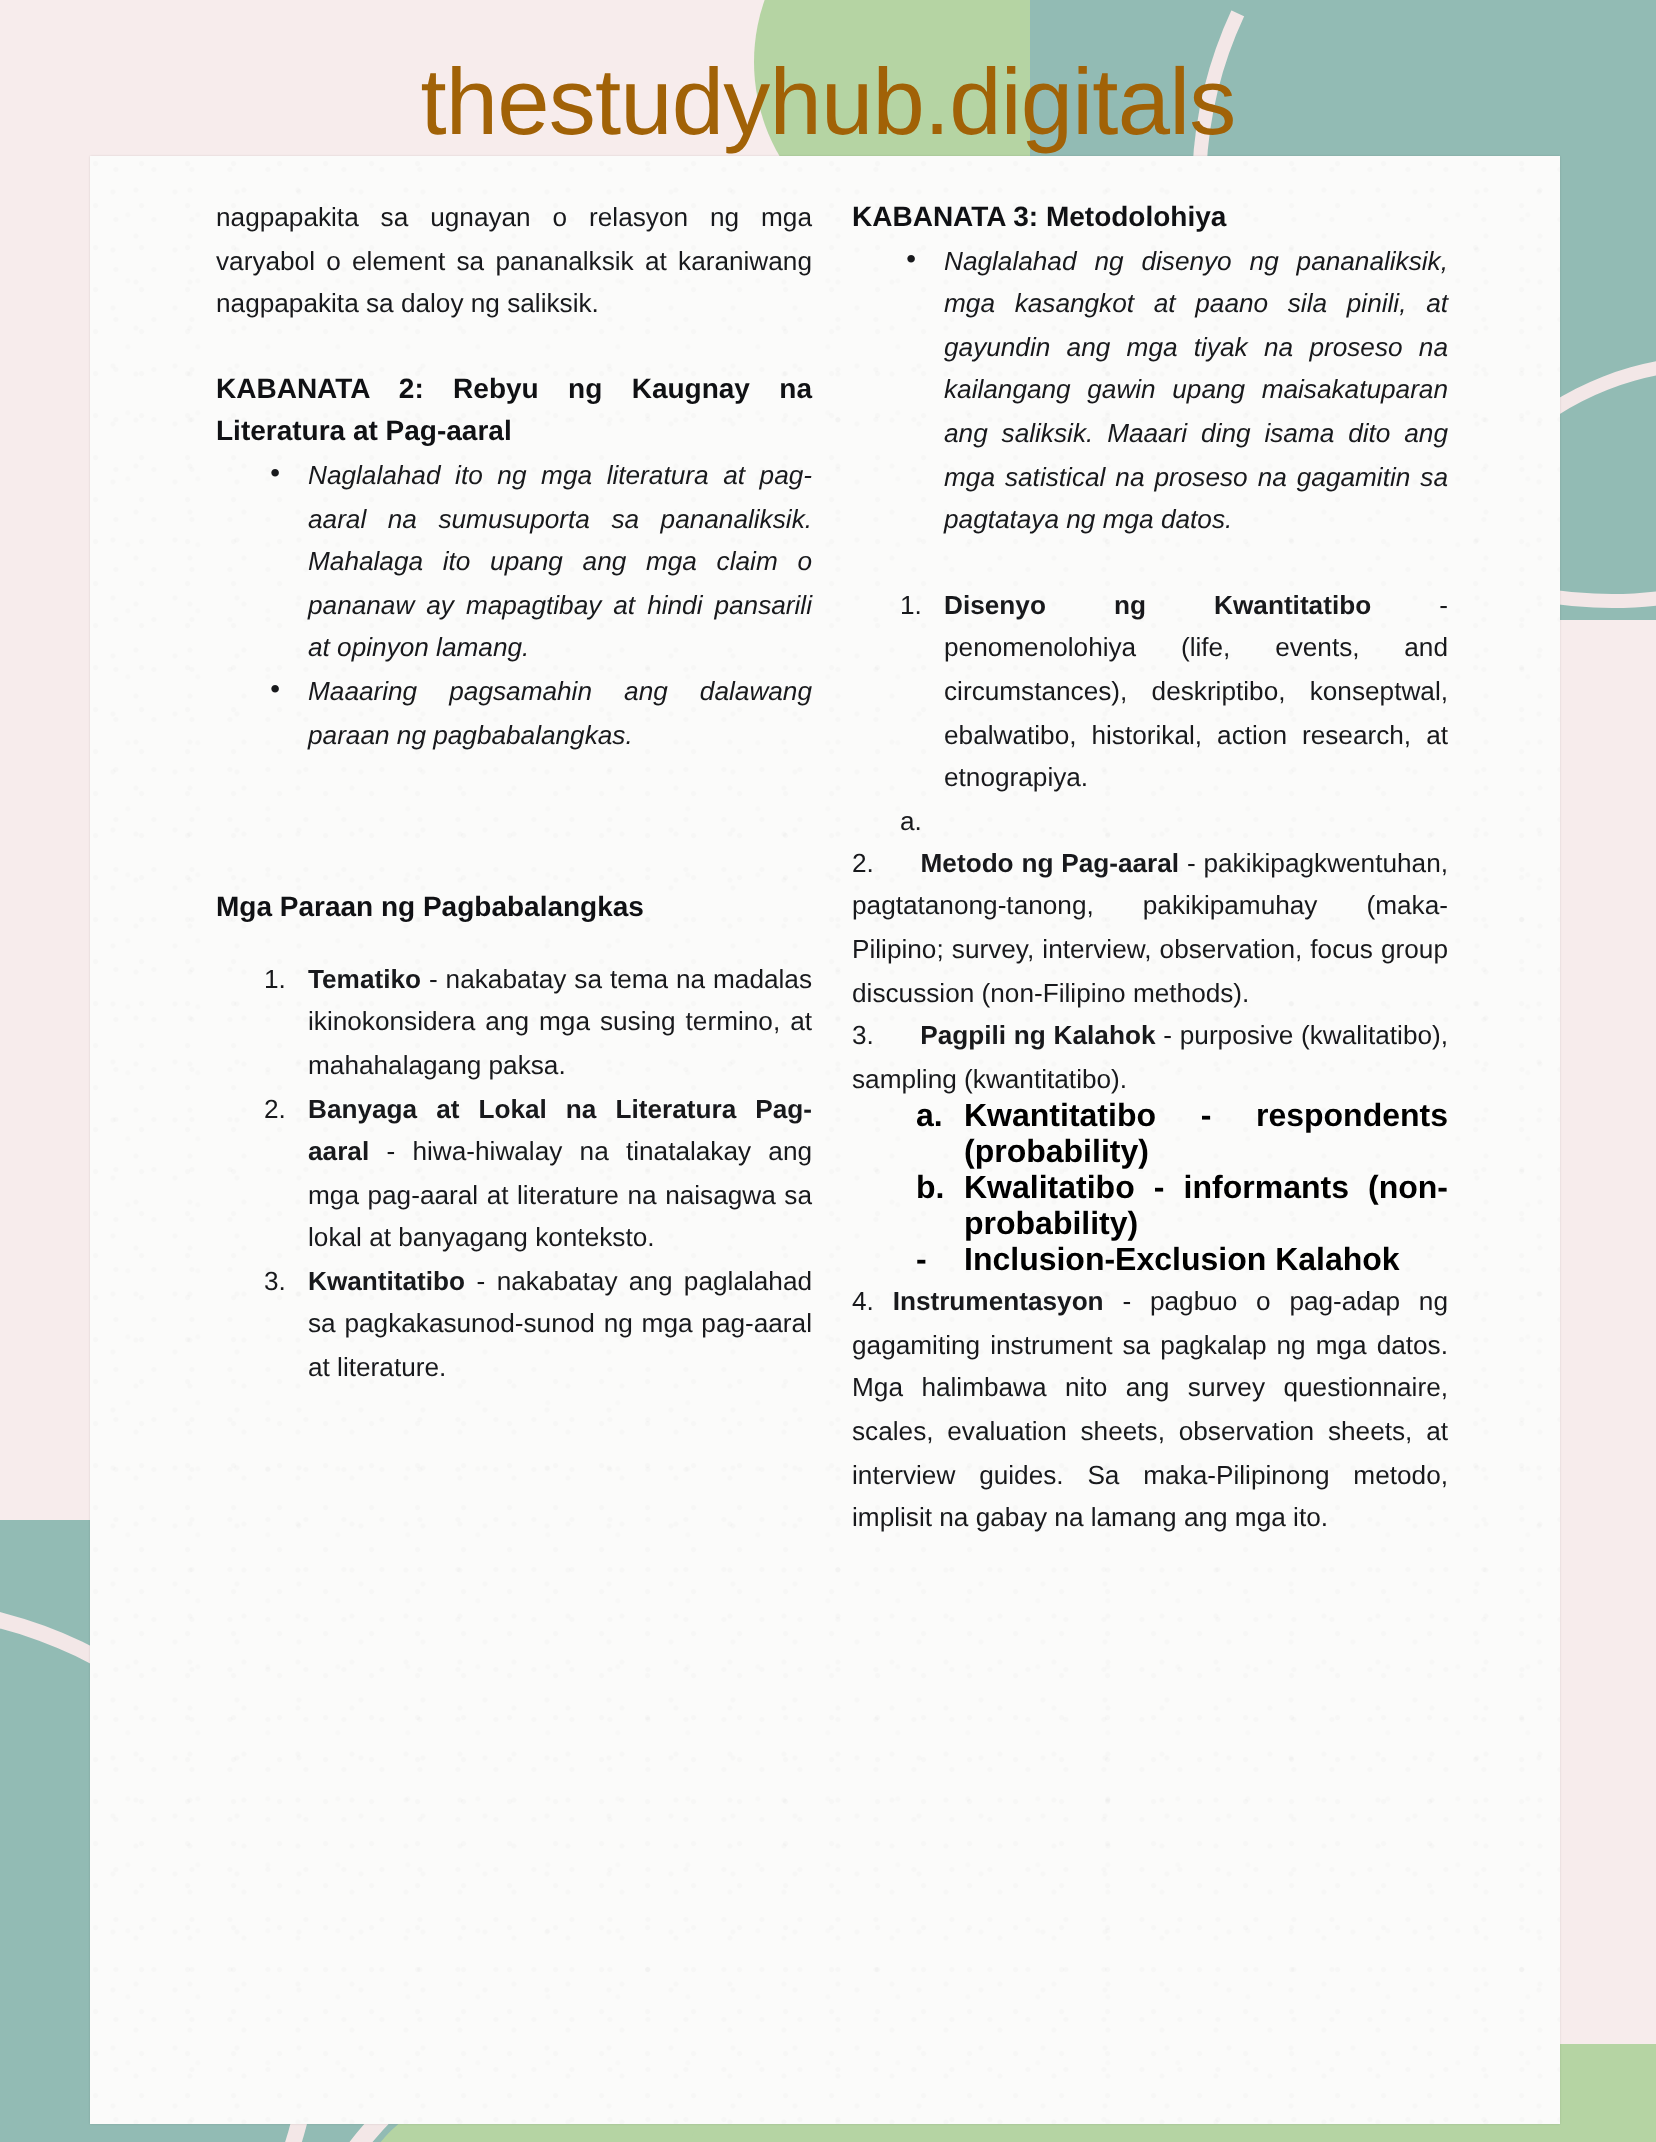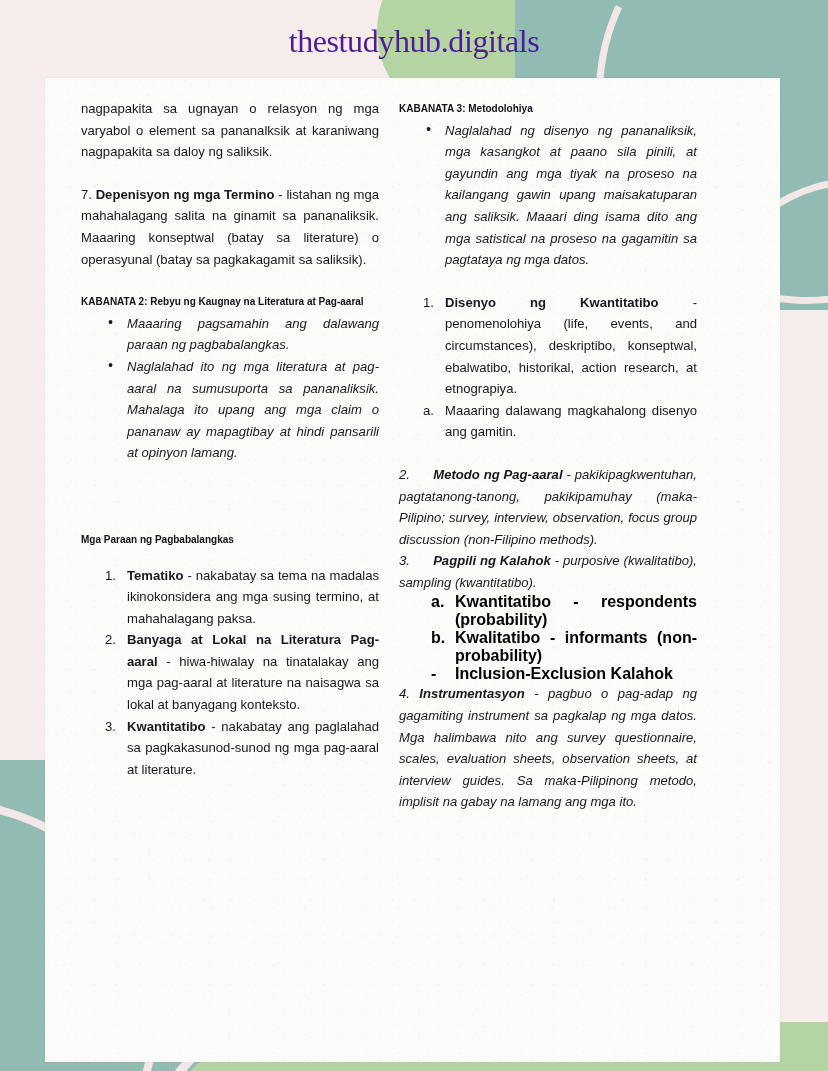--- a/index.html
+++ b/index.html
@@ -123,24 +123,24 @@
     border-radius: 80px 0 0 0;
   }
 
   
   .site-title {
     position: absolute;
     left: 0;
     right: 0;
     top: 23px;
     text-align: center;
-    font-family: Liberation Serif, serif;
-    font-size: 32px;
+    font-family: Liberation Sans, sans-serif;
+    font-size: 47px;
     letter-spacing: -0.4px;
-    color: #4c1d95;
+    color: #a16207;
     z-index: 3;
   }
 
   
   .sheet {
     position: absolute;
     left: 45px;
     top: 78px;
     width: 735px;
     height: 984px;
@@ -159,45 +159,46 @@
       radial-gradient(circle at 12% 18%, rgba(0,0,0,.035) 0 1px, transparent 1.6px),
       radial-gradient(circle at 37% 62%, rgba(0,0,0,.03) 0 1px, transparent 1.6px),
       radial-gradient(circle at 68% 27%, rgba(0,0,0,.03) 0 1px, transparent 1.6px),
       radial-gradient(circle at 85% 74%, rgba(0,0,0,.03) 0 1px, transparent 1.6px),
       radial-gradient(circle at 54% 89%, rgba(0,0,0,.025) 0 1px, transparent 1.6px);
     background-size: 23px 21px, 31px 29px, 19px 25px, 27px 23px, 35px 33px;
   }
 
   .columns {
     position: absolute;
-    left: 36px;
+    left: 52px;
     top: 20px;
     width: 638px;
     display: flex;
     gap: 20px;
     z-index: 1;
+    justify-content: center;
   }
 
   .col { width: 298px; }
 
   
   p, li, .line {
     font-size: 13.1px;
     line-height: 21.6px;
     color: #18191c;
     text-align: justify;
     -webkit-hyphens: none;
     hyphens: none;
   }
 
   .para { margin-bottom: 21px; }
 
   .hd {
     font-weight: bold;
-    font-size: 10px;
+    font-size: 14px;
     line-height: 21.6px;
     color: #101114;
     text-align: justify;
   }
   .hd-center-free { text-align: left; margin-top: 44px; }
 
   b, strong { font-weight: bold; }
 
   ul.bullets {
     list-style: none;
@@ -237,21 +238,21 @@
 
   ol.nums > li > .marker {
     position: absolute;
     left: 24px;
     top: 0;
     width: 20px;
     text-align: left;
   }
 
   
-  .flat { text-align: justify; font-style: italic; }
+  .flat { text-align: justify; }
 
   .sub-ab {
     position: relative;
     padding-left: 56px;
     text-align: justify;
     font-weight: bold;
   }
 
   .sub-ab > .marker {
     position: absolute;
@@ -280,31 +281,26 @@
 
 <div class="site-title">thestudyhub.digitals</div>
 
 <div class="sheet">
   <div class="columns">
 
     <div class="col">
 
       <p class="para">nagpapakita sa ugnayan o relasyon ng mga varyabol o element sa pananalksik at karaniwang nagpapakita sa daloy ng saliksik.</p>
 
-      <p class="para"><span>7.</span>
-        <b>Depenisyon ng mga Termino</b>
-        <span>-</span>
-        <span>listahan ng mga mahahalagang salita na ginamit sa pananaliksik. Maaaring konseptwal (batay sa literature) o operasyunal (batay sa pagkakagamit sa saliksik).</span>
-      </p>
 
       <div class="hd">KABANATA 2: Rebyu ng Kaugnay na Literatura at Pag-aaral</div>
 
       <ul class="bullets">
+        <li>Naglalahad ito ng mga literatura at pag-aaral na sumusuporta sa pananaliksik. Mahalaga ito upang ang mga claim o pananaw ay mapagtibay at hindi pansarili at opinyon lamang.</li>
         <li>Maaaring pagsamahin ang dalawang paraan ng pagbabalangkas.</li>
-        <li>Naglalahad ito ng mga literatura at pag-aaral na sumusuporta sa pananaliksik. Mahalaga ito upang ang mga claim o pananaw ay mapagtibay at hindi pansarili at opinyon lamang.</li>
       </ul>
 
       <div class="spacer-lg"></div>
 
       <div class="hd hd-center-free">Mga Paraan ng Pagbabalangkas</div>
 
       <div class="spacer-md"></div>
 
       <ol class="nums">
         <li>
@@ -341,21 +337,20 @@
 
       <ol class="nums">
         <li>
           <span class="marker">1.</span>
           <b>Disenyo ng Kwantitatibo</b>
           <span>-</span>
           <span>penomenolohiya (life, events, and circumstances), deskriptibo, konseptwal, ebalwatibo, historikal, action research, at etnograpiya.</span>
         </li>
         <li>
           <span class="marker">a.</span>
-          <span>Maaaring dalawang magkahalong disenyo ang gamitin.</span>
         </li>
       </ol>
 
       <div class="spacer-lg"></div>
 
       <p class="flat">
         <span>2.</span>&nbsp;&nbsp;&nbsp;&nbsp;&nbsp;
         <b>Metodo ng Pag-aaral</b>
         <span>-</span>
         <span>pakikipagkwentuhan, pagtatanong-tanong, pakikipamuhay (maka-Pilipino; survey, interview, observation, focus group discussion (non-Filipino methods).</span>

